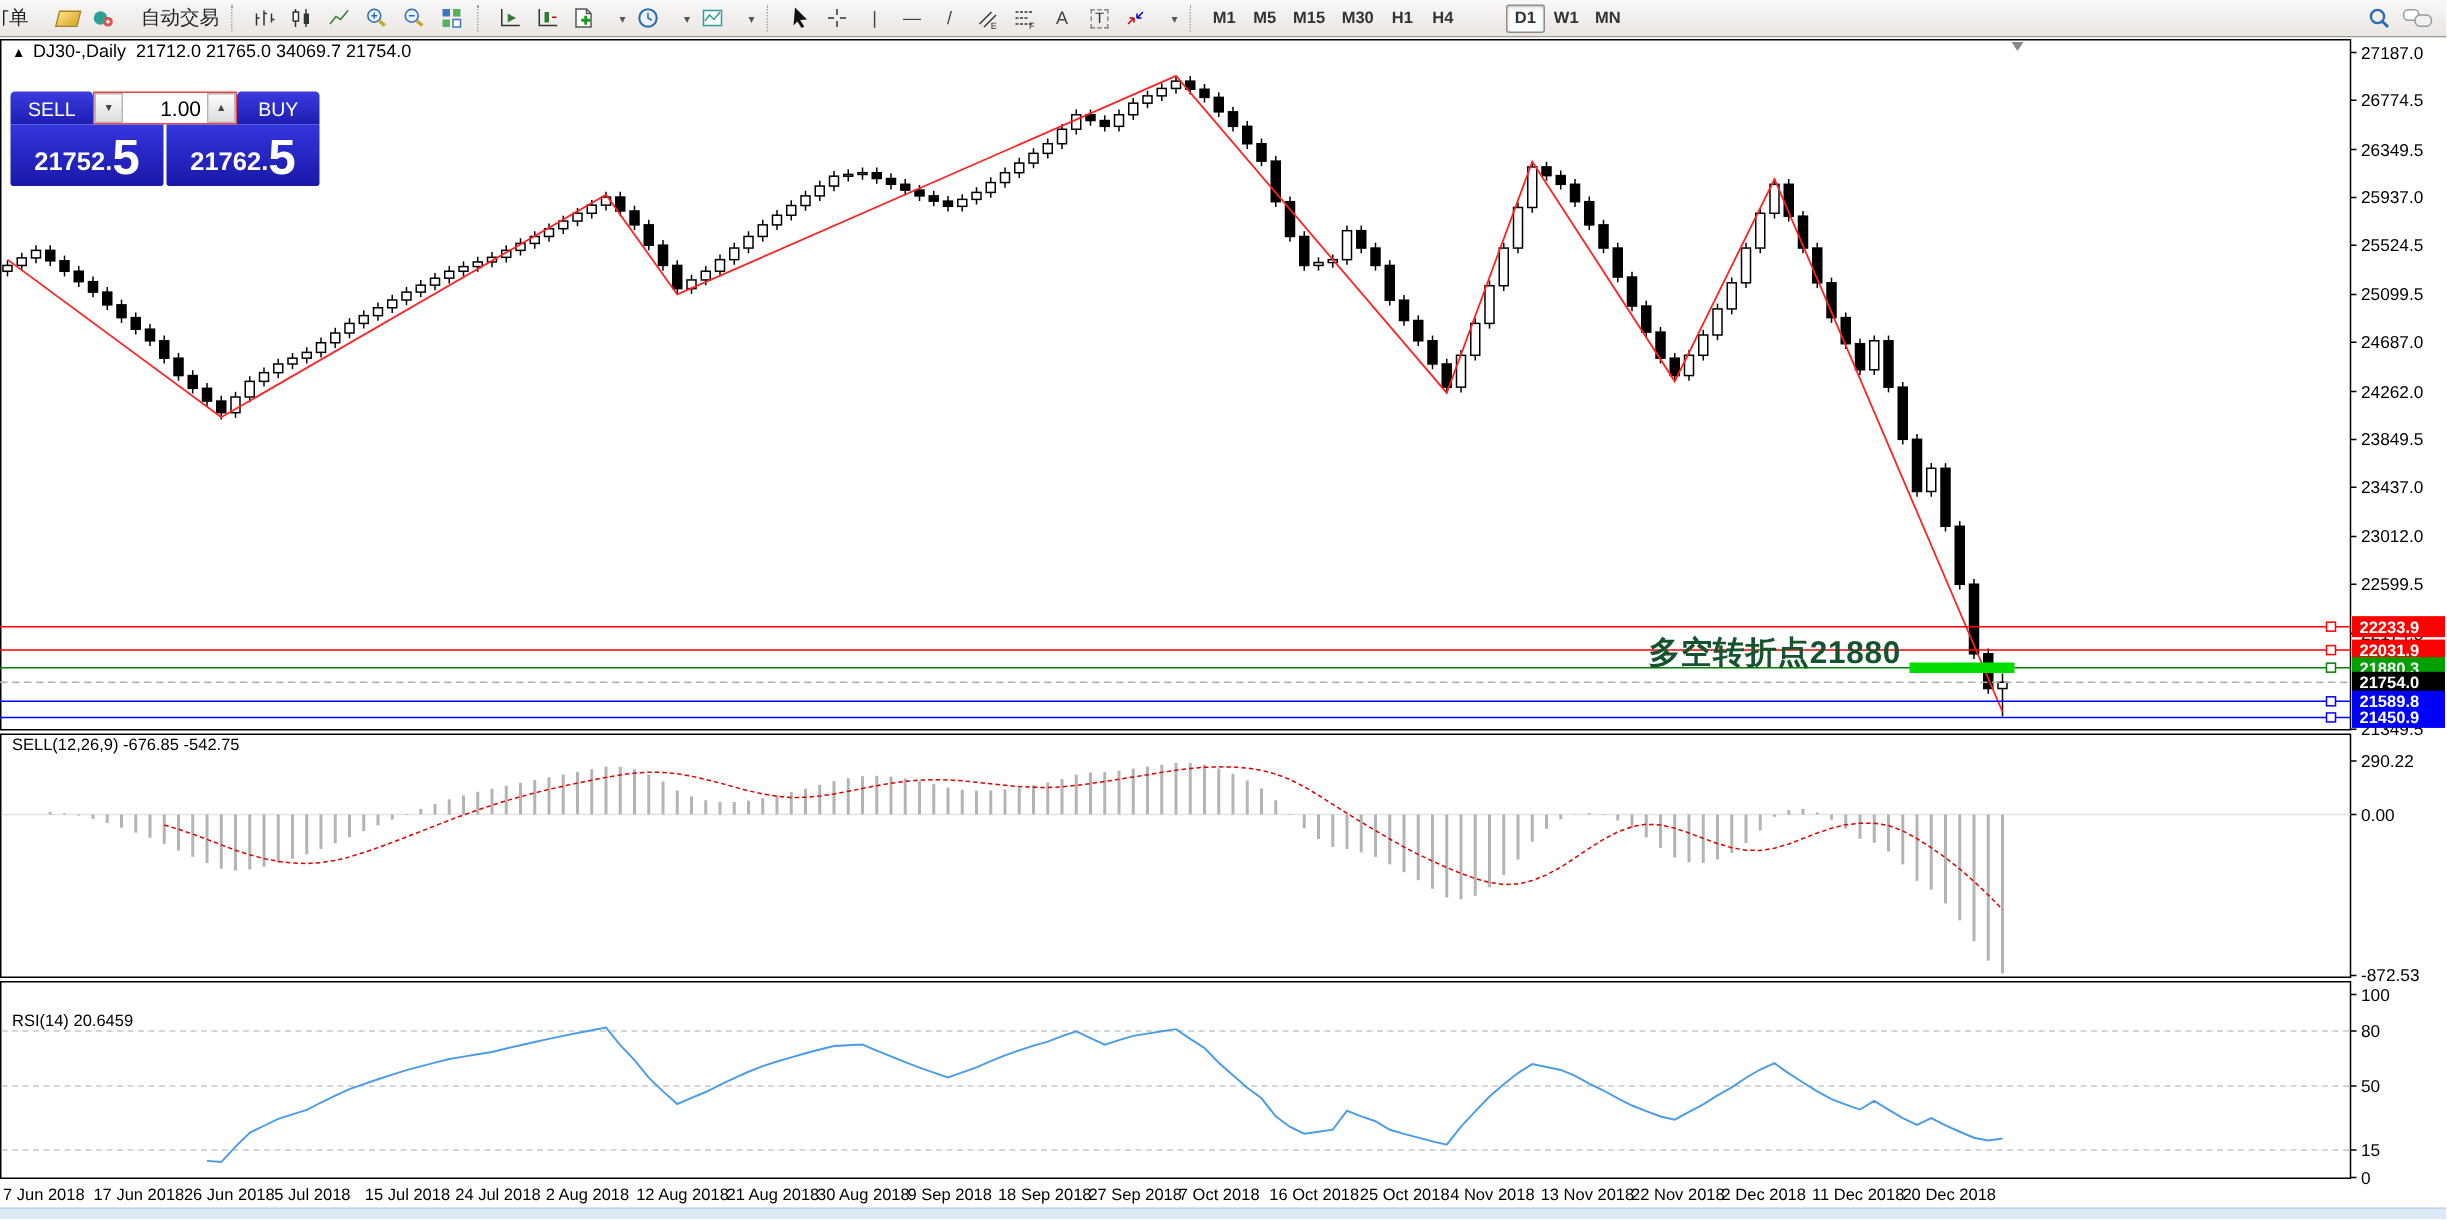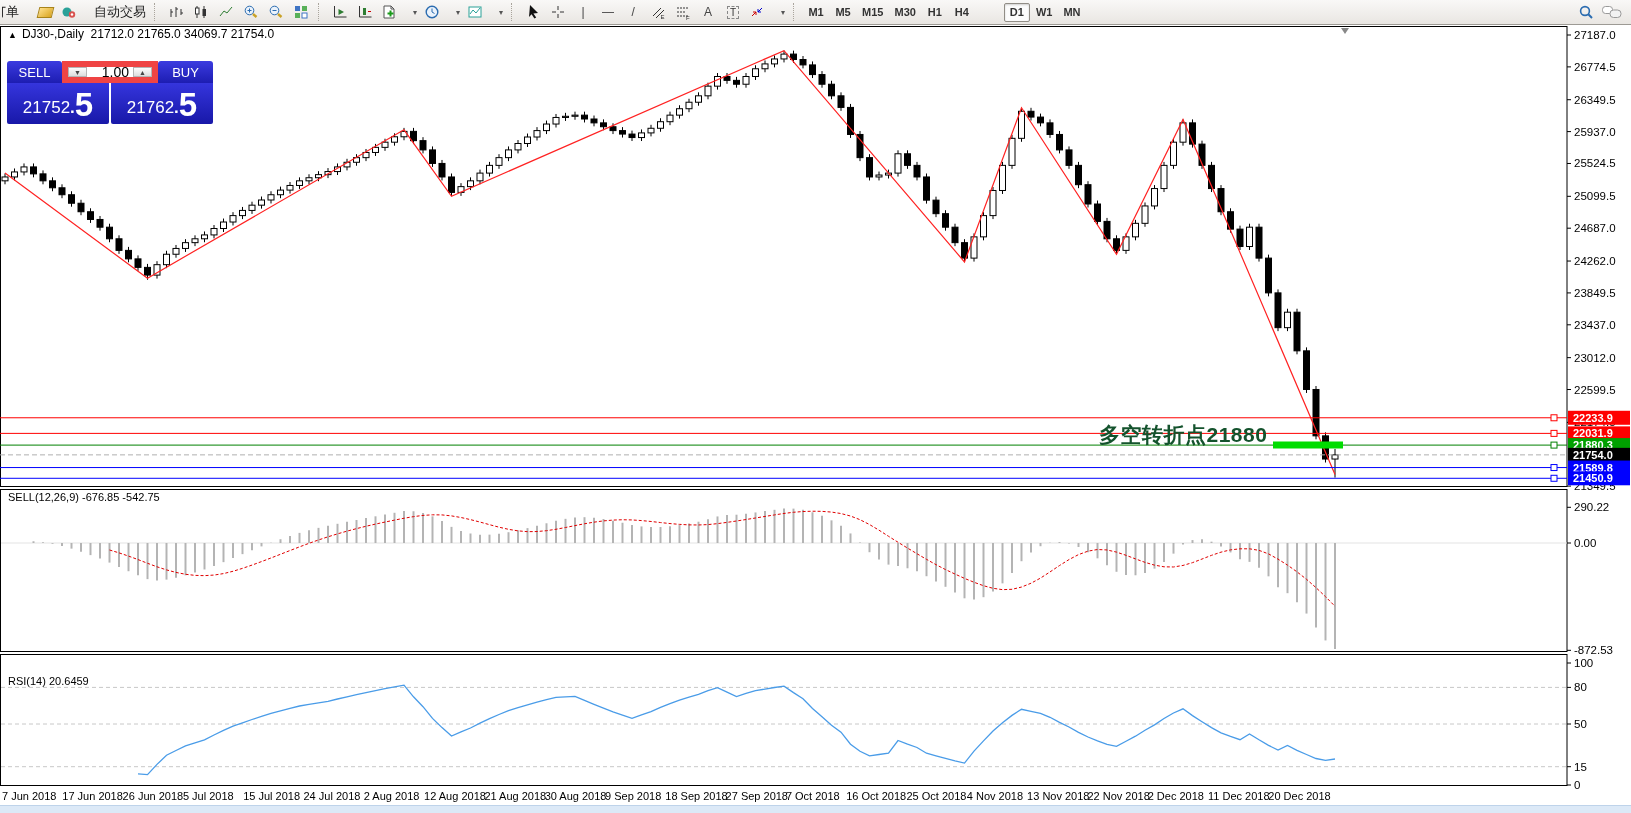--- a/index.html
+++ b/index.html
@@ -32,29 +32,29 @@
   .rsi-label{position:absolute;top:675px;left:8px;font-size:11px;color:#000;z-index:4;}
   .annotation{position:absolute;top:421px;left:1099px;font-size:21px;font-weight:700;
               letter-spacing:.5px;color:#14532d;z-index:4;white-space:nowrap;}
   .status-strip{position:absolute;left:0;top:805px;width:1631px;height:8px;
                 background:#dce9f7;border-top:1px solid #bed3ea;box-sizing:border-box;}
   
   .trade-panel{position:absolute;top:33px;left:7px;width:206px;z-index:5;font-family:"Liberation Sans",sans-serif;margin-top:28px;}
   .tp-row1{display:flex;height:22px;}
   .tp-sell-head,.tp-buy-head{width:55px;background:linear-gradient(#3b3be0,#1d1db2);color:#fff;
         font-size:13px;display:flex;align-items:center;justify-content:center;border-radius:3px 3px 0 0;}
-  .tp-spin{flex:1;display:flex;border:6px solid #ef4444;background:#fff;box-sizing:border-box;}
+  .tp-spin{flex:1;display:flex;border:1px solid #ef4444;background:#fff;box-sizing:border-box;}
   .tp-spin-btn{width:17px;background:linear-gradient(#fdfdfd,#dcdcdc);border:1px solid #b5b5b5;
         font-size:7px;color:#444;display:flex;align-items:center;justify-content:center;}
   .tp-vol{flex:1;border:none;outline:none;font-size:14px;text-align:right;padding-right:4px;width:40px;
         font-family:"Liberation Sans",sans-serif;}
   .tp-row2{display:flex;height:41px;gap:2px;}
   .tp-price{flex:1;background:linear-gradient(#3535dd,#1818a8);color:#fff;display:flex;
         align-items:flex-end;justify-content:center;padding-bottom:3px;border-radius:0 0 2px 2px;}
-  .tp-price .p-main{font-size:17px;font-weight:400;line-height:26px;}
+  .tp-price .p-main{font-size:17px;font-weight:700;line-height:26px;}
   .tp-price .p-dot{font-size:17px;font-weight:700;line-height:26px;}
   .tp-price .p-big{font-size:33px;font-weight:700;line-height:33px;}
   
   .ax{font:11.5px "Liberation Sans",sans-serif;fill:#000;}
   .chip-t{font:bold 11px "Liberation Sans",sans-serif;fill:#fff;}
   .dt{font:11px "Liberation Sans",sans-serif;fill:#000;}
 </style>
 </head>
 <body>
 

